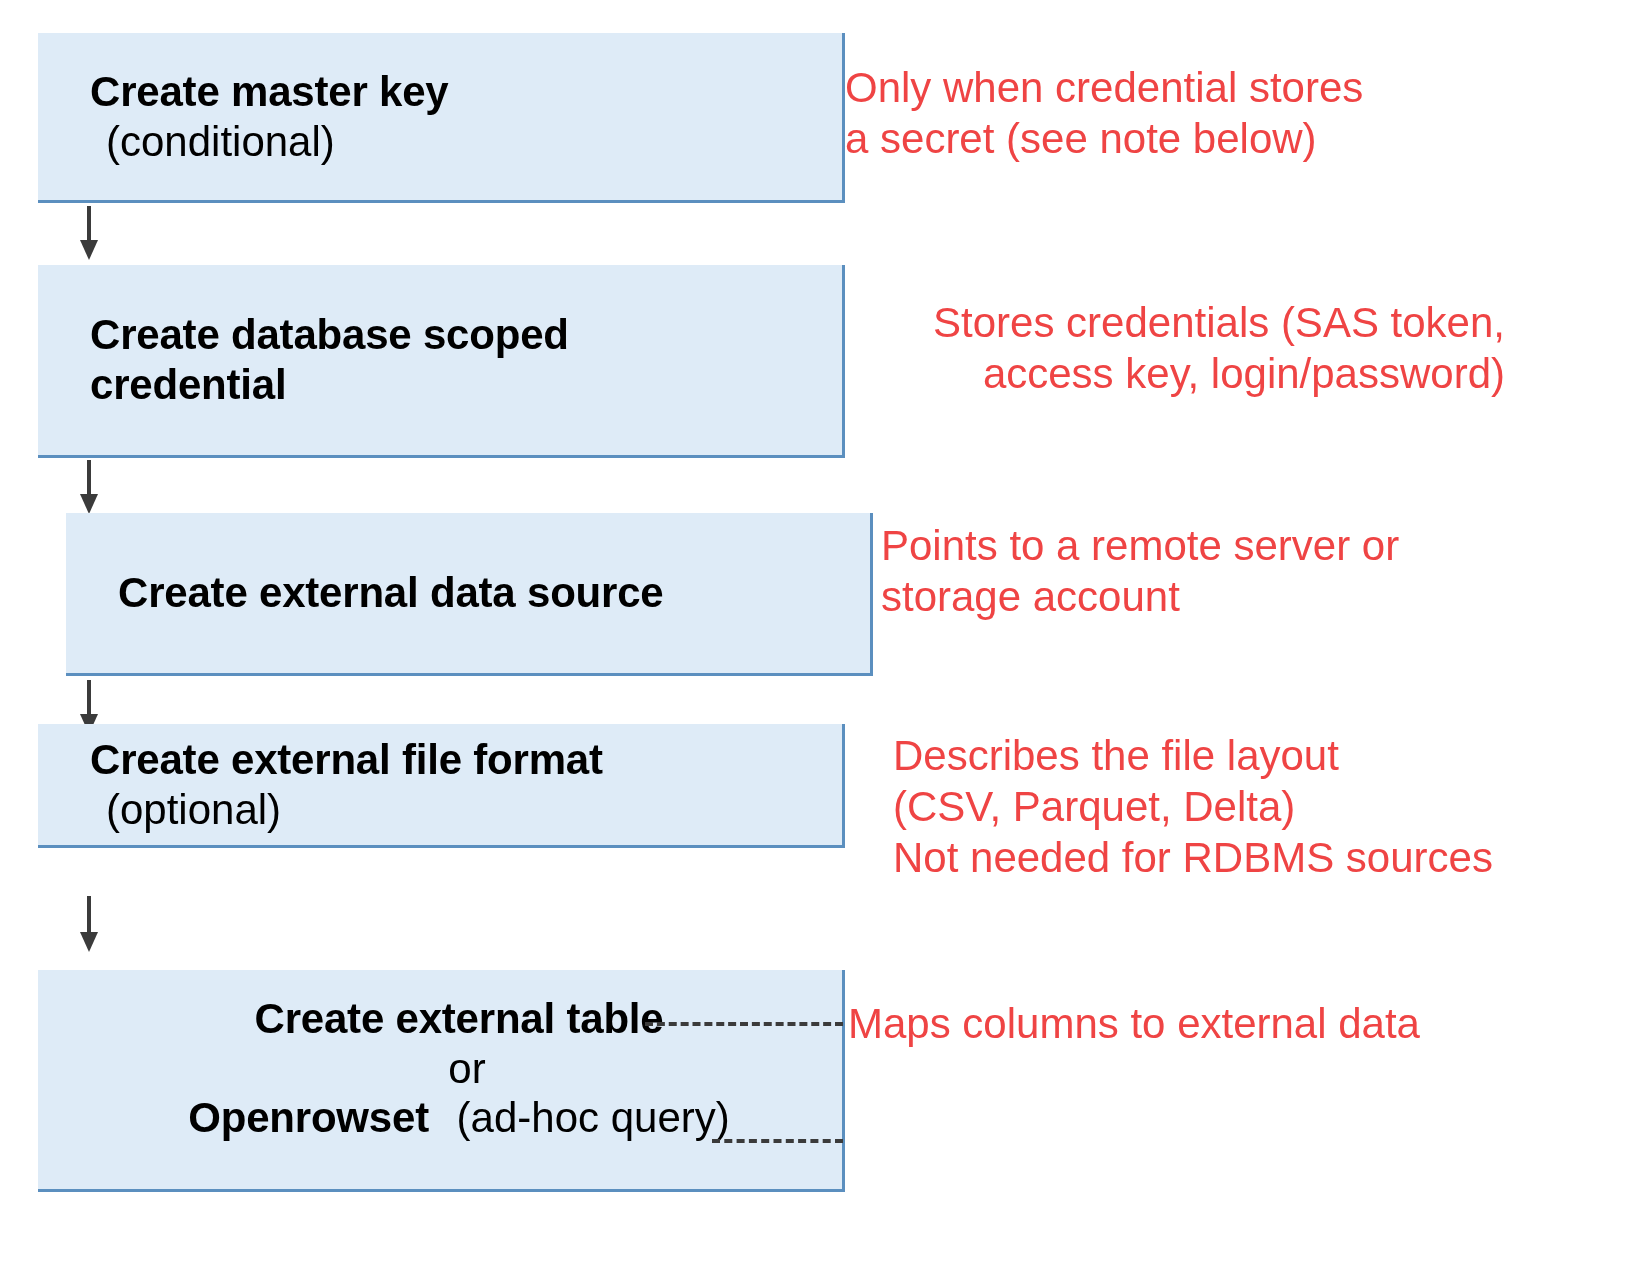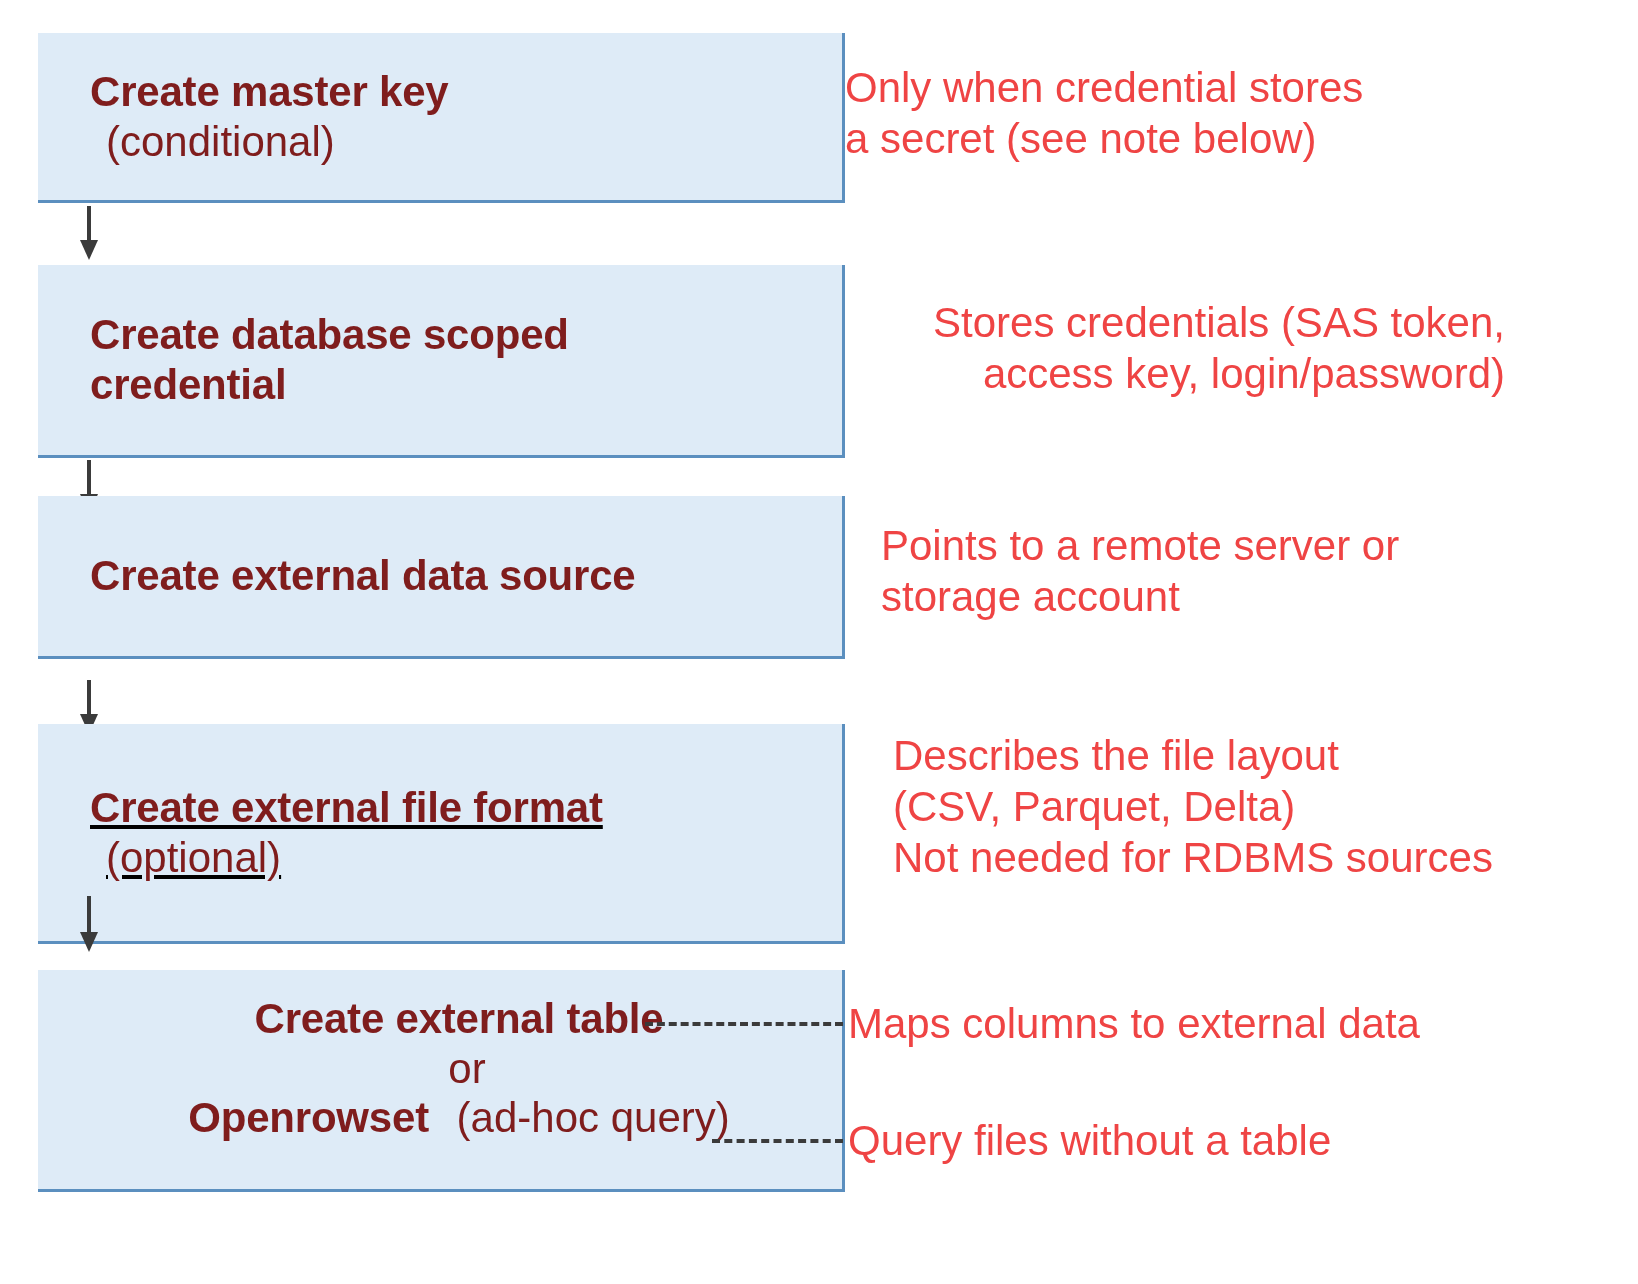--- a/index.html
+++ b/index.html
@@ -31,21 +31,21 @@
     border-right: 3px solid #5b8fbf;
     border-bottom: 3px solid #5b8fbf;
     box-sizing: border-box;
     display: flex;
     flex-direction: column;
     justify-content: center;
   }
   .step-text {
     padding-left: 52px;
     padding-right: 14px;
-    color: #7f1d1d;
+    color: #000000;
     font-size: 42px;
     line-height: 1.18;
   }
   .step-title {
     font-weight: bold;
     letter-spacing: -0.2px;
   }
   .step-sub {
     font-weight: normal;
     margin-left: 16px;
@@ -117,34 +117,34 @@
     </div>
   </div>
   <div class="annot" style="left:845px; top:297px; width:660px;text-align:right;">Stores credentials (SAS token,
 access key, login/password)</div>
 
   <div class="arrow" style="top:460px; height:54px;">
     <div class="shaft" style="height:36px;"></div>
     <div class="head" style="top:34px;"></div>
   </div>
 
-  <div class="step-box" style="top:496px; height:163px;">
+  <div class="step-box" style="top:513px; height:163px;margin-left:28px;">
     <div class="step-text">
       <div class="step-title">Create external data source</div>
     </div>
   </div>
   <div class="annot" style="left:845px; top:520px; width:660px;padding-left:36px;">Points to a remote server or
 storage account</div>
 
   <div class="arrow" style="top:680px; height:54px;">
     <div class="shaft" style="height:36px;"></div>
     <div class="head" style="top:34px;"></div>
   </div>
 
-  <div class="step-box" style="top:724px; height:220px;text-decoration:underline;">
+  <div class="step-box" style="top:724px; height:124px;">
     <div class="step-text">
       <div class="step-title">Create external file format</div>
       <div class="step-sub">(optional)</div>
     </div>
   </div>
   <div class="annot" style="left:845px; top:730px; width:700px;padding-left:48px;">Describes the file layout
 (CSV, Parquet, Delta)
 Not needed for RDBMS sources</div>
 
   <div class="arrow" style="top:896px; height:56px;">
@@ -159,15 +159,14 @@
       <div>
         <span class="step-title">Openrowset</span><span class="step-sub"> (ad-hoc query)</span>
       </div>
     </div>
   </div>
 
   <div class="dash-line" style="left:645px; top:1022px; width:198px;"></div>
   <div class="annot" style="left:848px; top:998px; width:740px; white-space:nowrap;">Maps columns to external data</div>
 
   <div class="dash-line" style="left:712px; top:1139px; width:131px;"></div>
-  <div class="annot" style="left:848px; top:1115px; width:740px; white-space:nowrap;">Query files without a table</div>
 
 </div>
 
 </body></html>

